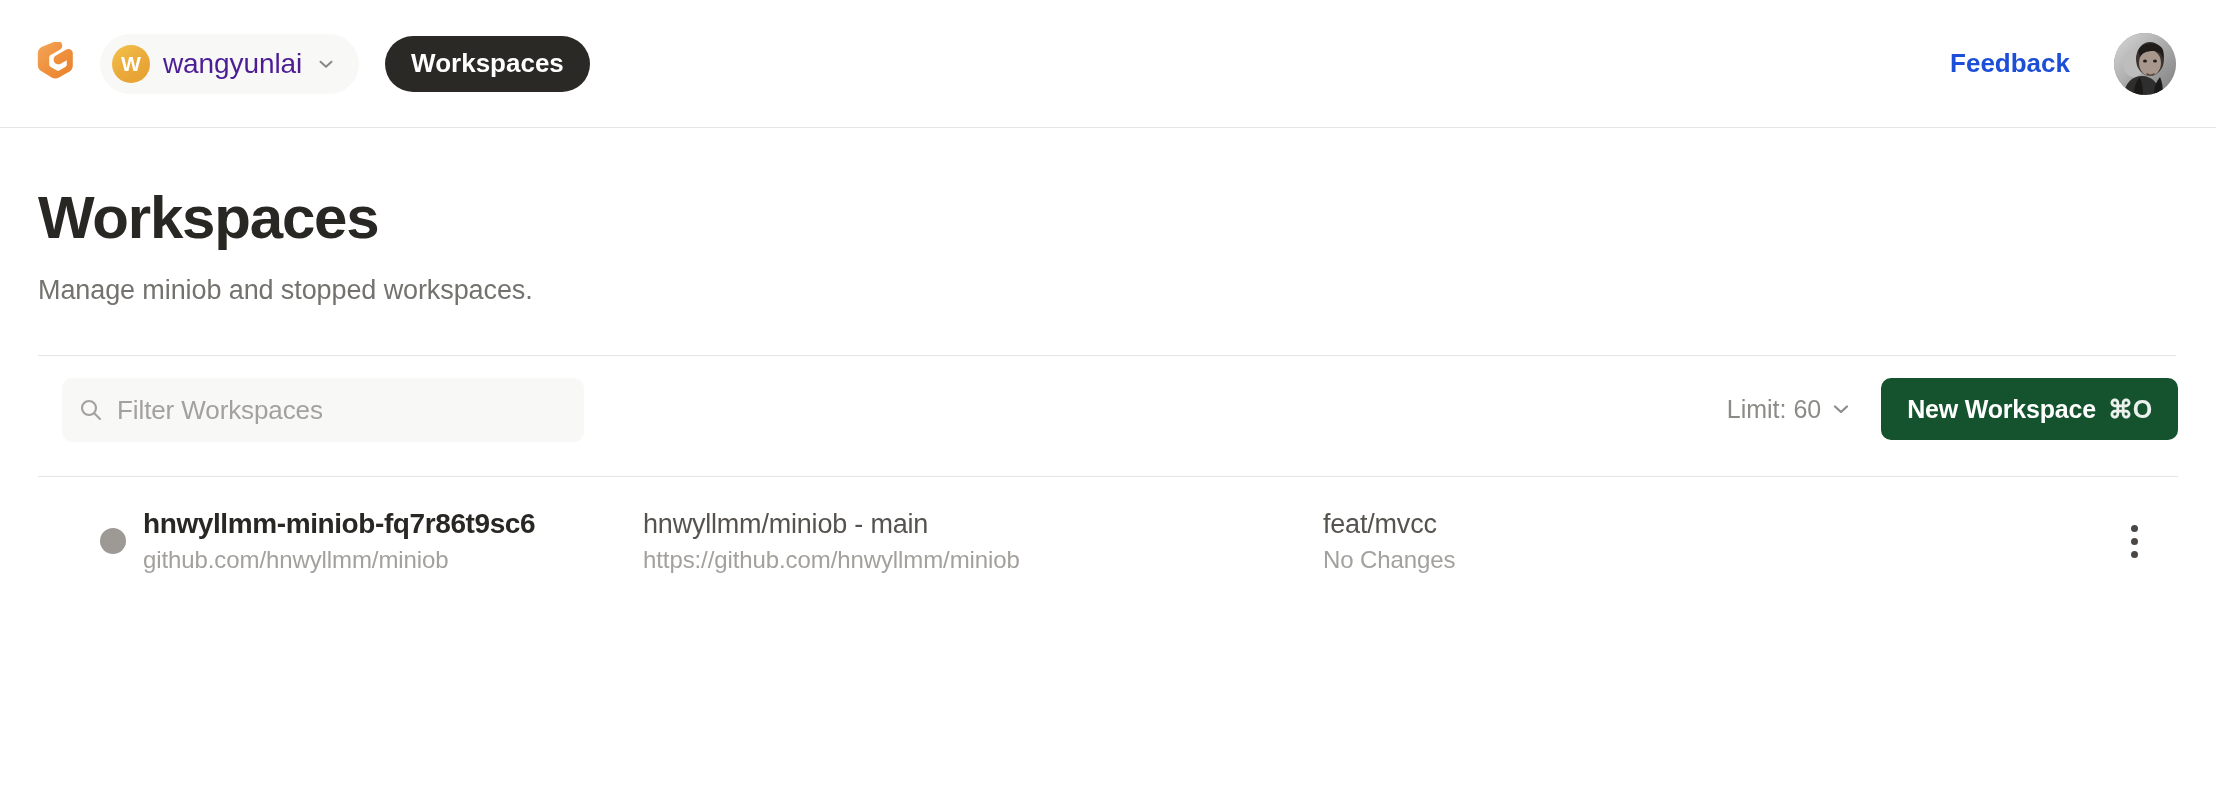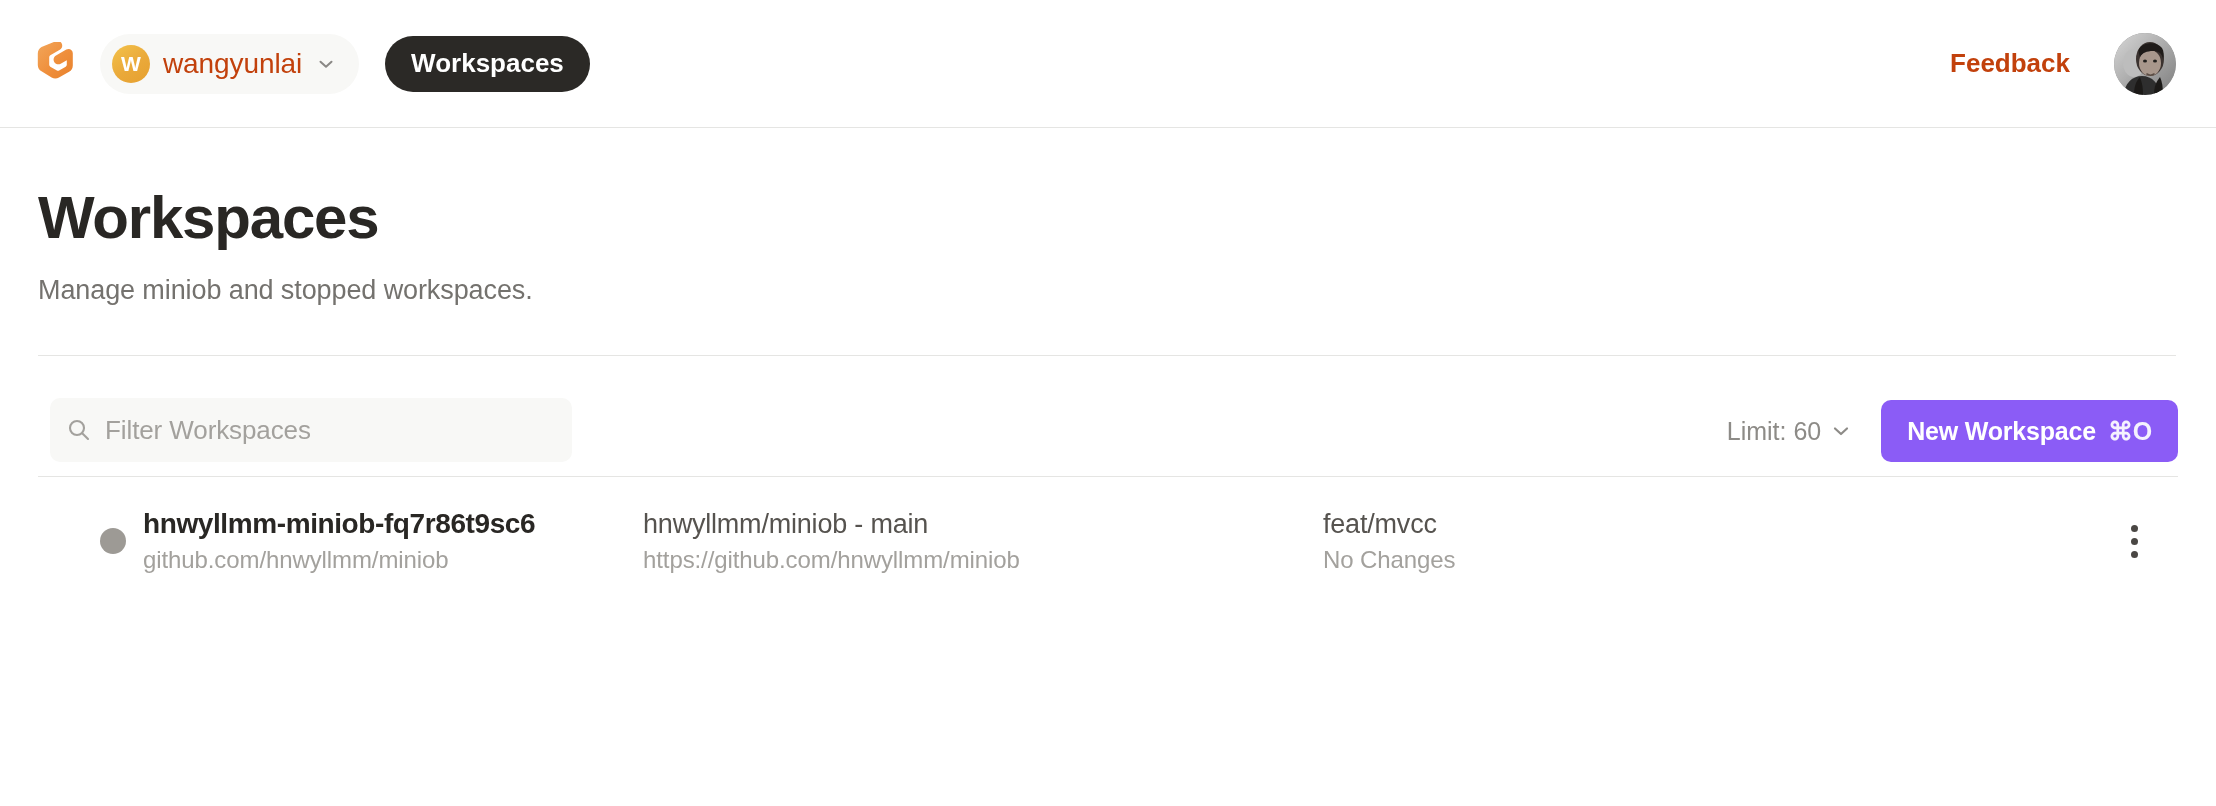--- a/index.html
+++ b/index.html
@@ -63,21 +63,21 @@
     font-size: 21px;
     font-weight: 700;
     display: flex;
     align-items: center;
     justify-content: center;
     flex: 0 0 auto;
     line-height: 1;
   }
   .org-name {
     font-size: 28px;
-    color: #c2410c;
+    color: #4c1d95;
     white-space: nowrap;
     letter-spacing: -0.1px;
   }
   .chev {
     width: 22px;
     height: 22px;
     flex: 0 0 auto;
     display: block;
   }
   .chev path { stroke: #8a8885; stroke-width: 2.2; fill: none; stroke-linecap: round; stroke-linejoin: round; }
@@ -110,21 +110,21 @@
 
   .header-right {
     margin-left: auto;
     display: flex;
     align-items: center;
     gap: 44px;
   }
   .feedback-link {
     font-size: 26px;
     font-weight: 700;
-    color: #c2410c;
+    color: #1d4ed8;
     cursor: pointer;
     white-space: nowrap;
   }
   .user-avatar {
     width: 62px;
     height: 62px;
     border-radius: 50%;
     overflow: hidden;
     cursor: pointer;
     flex: 0 0 auto;
@@ -154,23 +154,24 @@
   .section-divider {
     margin-top: 49px;
     height: 1px;
     background: #e5e5e3;
     width: 100%;
   }
 
   
   .toolbar {
     display: flex;
-    align-items: flex-end;
+    align-items: flex-start;
     padding: 22px 38px 0 50px;
     height: 106px;
+    margin-left: 12px;
   }
   .filter-field {
     position: relative;
     width: 522px;
     height: 64px;
     background: #f8f8f6;
     border-radius: 10px;
     display: flex;
     align-items: center;
     padding: 0 16px;
@@ -203,21 +204,21 @@
     gap: 8px;
     font-size: 25px;
     color: #8d8b87;
     cursor: pointer;
     white-space: nowrap;
   }
   .limit-chev { width: 24px; height: 24px; }
   .limit-chev path { stroke: #8d8b87; stroke-width: 2.2; fill: none; stroke-linecap: round; stroke-linejoin: round; }
 
   .new-workspace-btn {
-    background: #8b5cf6;
+    background: #14532d;
     color: #ffffff;
     border: none;
     border-radius: 10px;
     height: 62px;
     padding: 0 26px;
     font-family: "Liberation Sans", sans-serif;
     font-size: 25px;
     font-weight: 700;
     cursor: pointer;
     display: flex;

